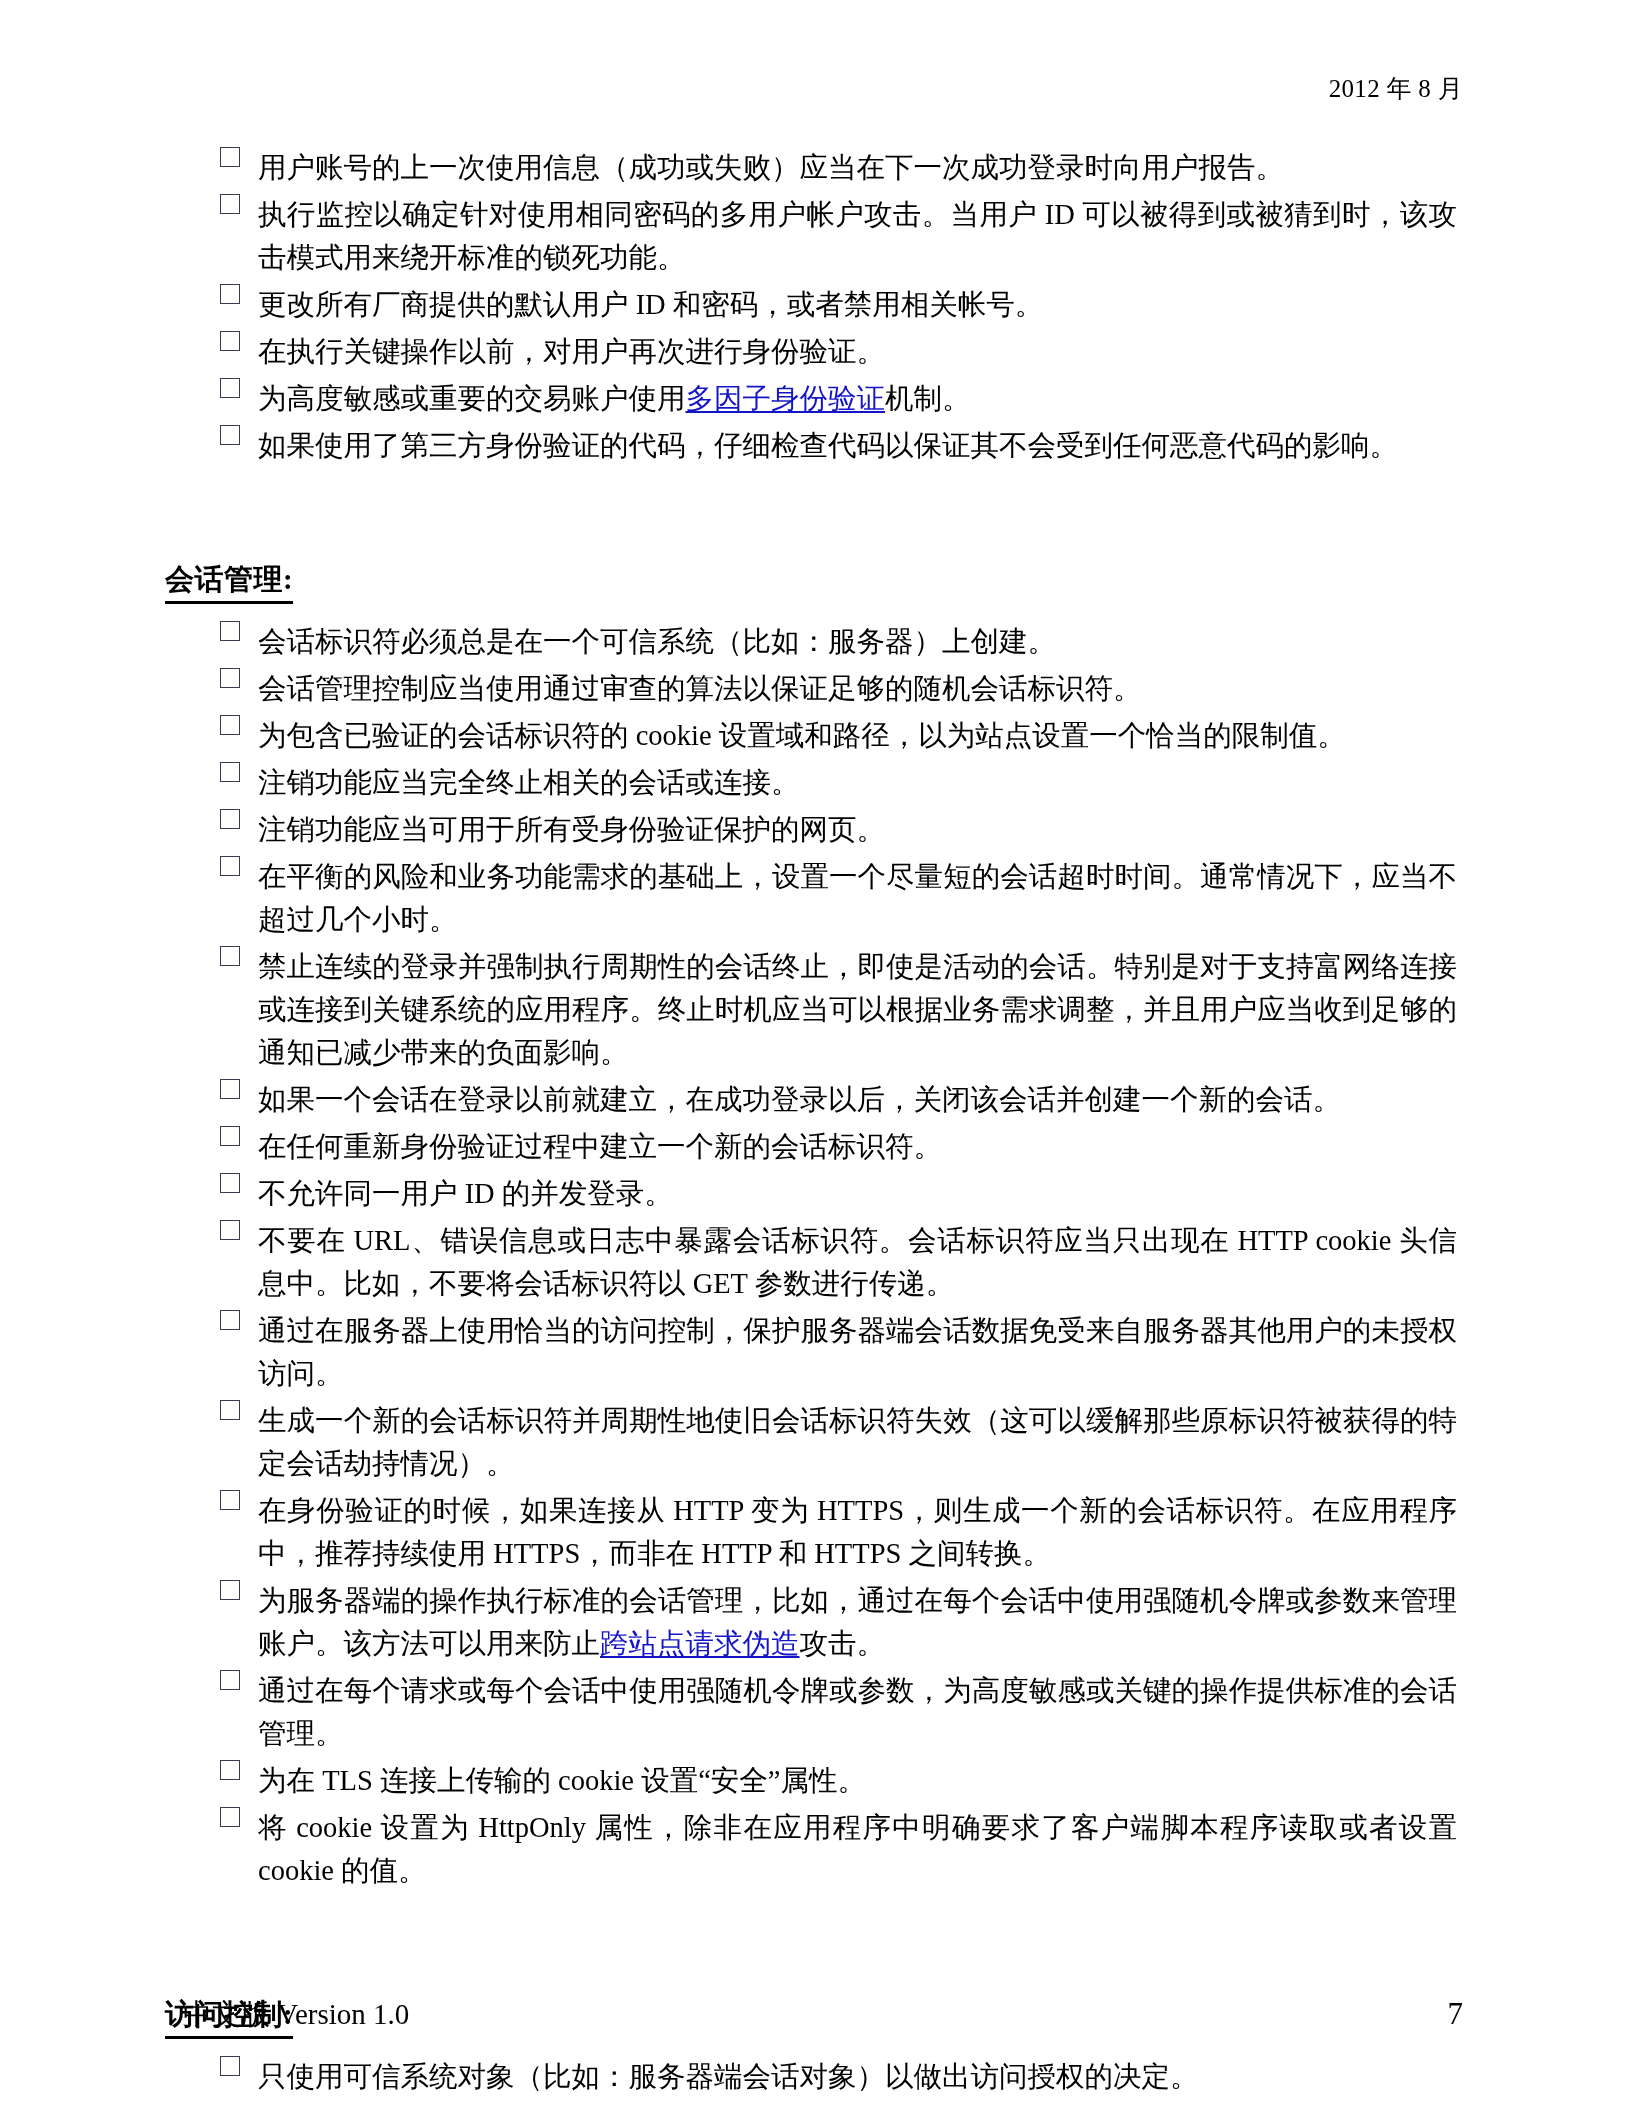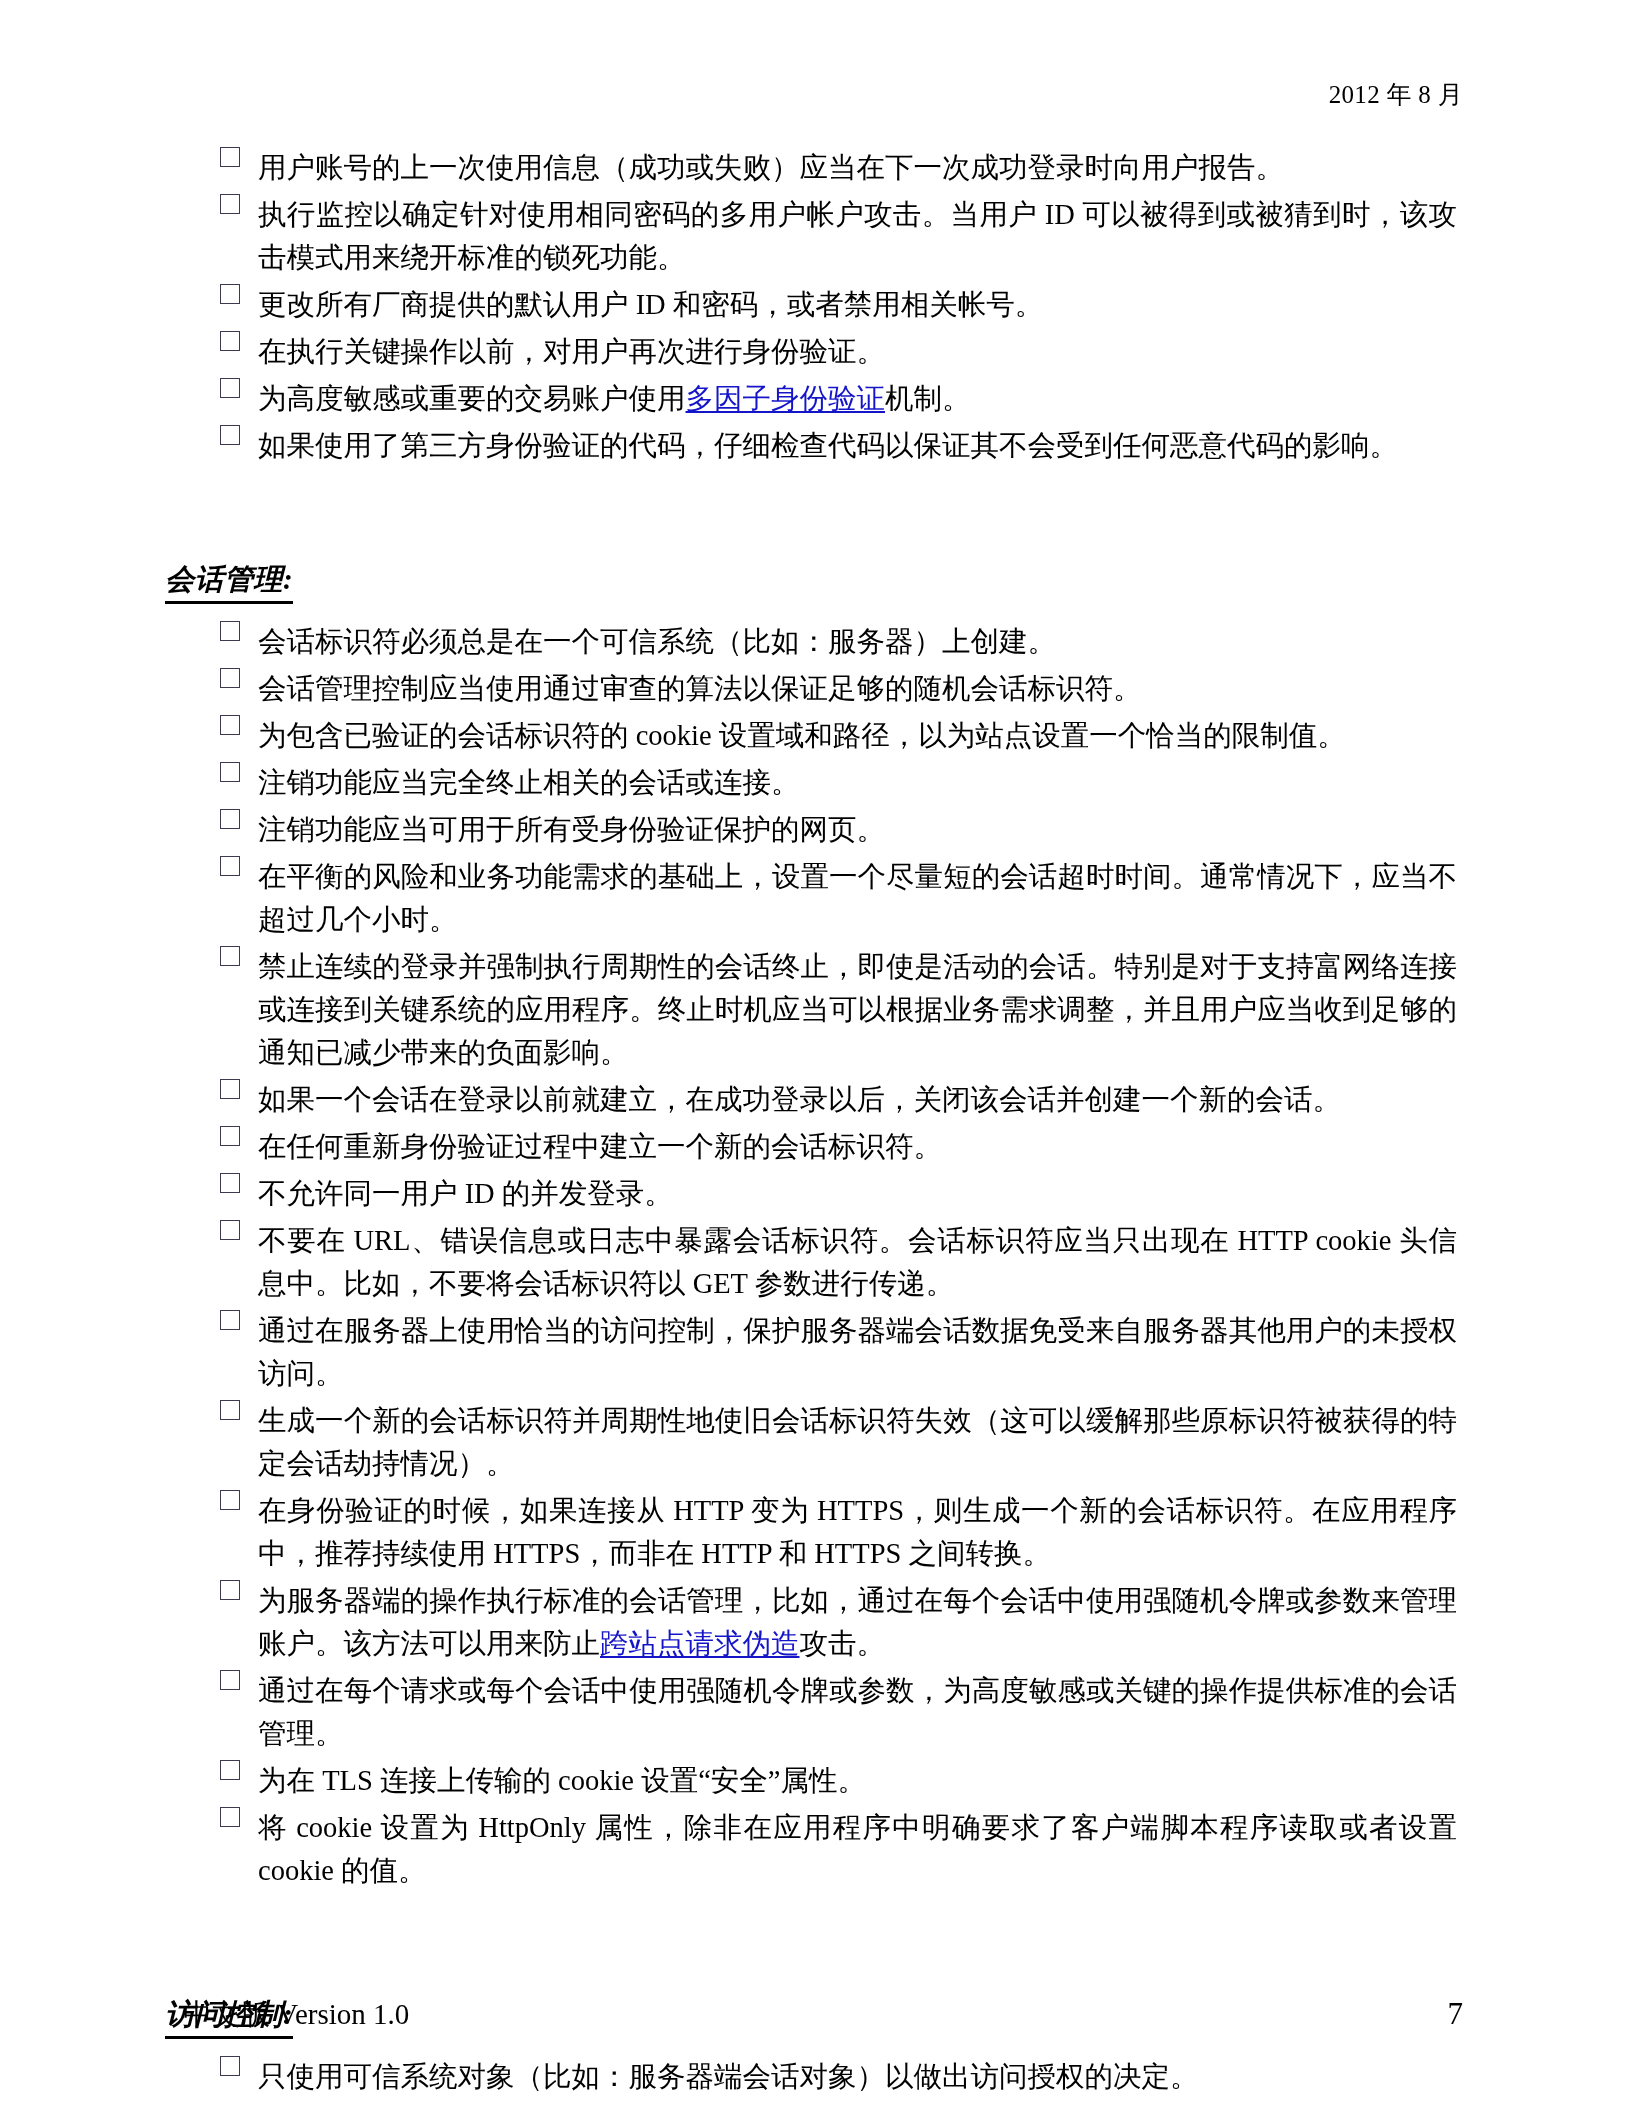--- a/index.html
+++ b/index.html
@@ -14,21 +14,21 @@
   .page {
     position: relative;
     width: 1631px;
     height: 2111px;
     background: #ffffff;
     box-sizing: border-box;
     overflow: hidden;
   }
   .header {
     position: absolute;
-    top: 78px;
+    top: 72px;
     right: 168px;
     font-size: 25px;
     letter-spacing: 0.3px;
     white-space: nowrap;
   }
   .content {
     position: absolute;
     top: 138px;
     left: 165px;
     width: 1300px;
@@ -59,21 +59,20 @@
   }
   .section-heading {
     font-size: 29px;
     font-weight: bold;
     margin: 40px 0 10px 0;
     padding-bottom: 2px;
     display: inline-block;
     border-bottom: 3px solid #000;
     line-height: 40px;
     letter-spacing: 0.5px;
-    font-style: italic;
   }
   .heading-wrap { margin: 0; }
   .heading-wrap.first { margin-top: 52px; }
   .heading-wrap.second { margin-top: 62px; }
   a.doclink, .doclink {
     color: #1414c8;
     text-underline-offset: 3px;
   }
   .footer {
     position: absolute;

